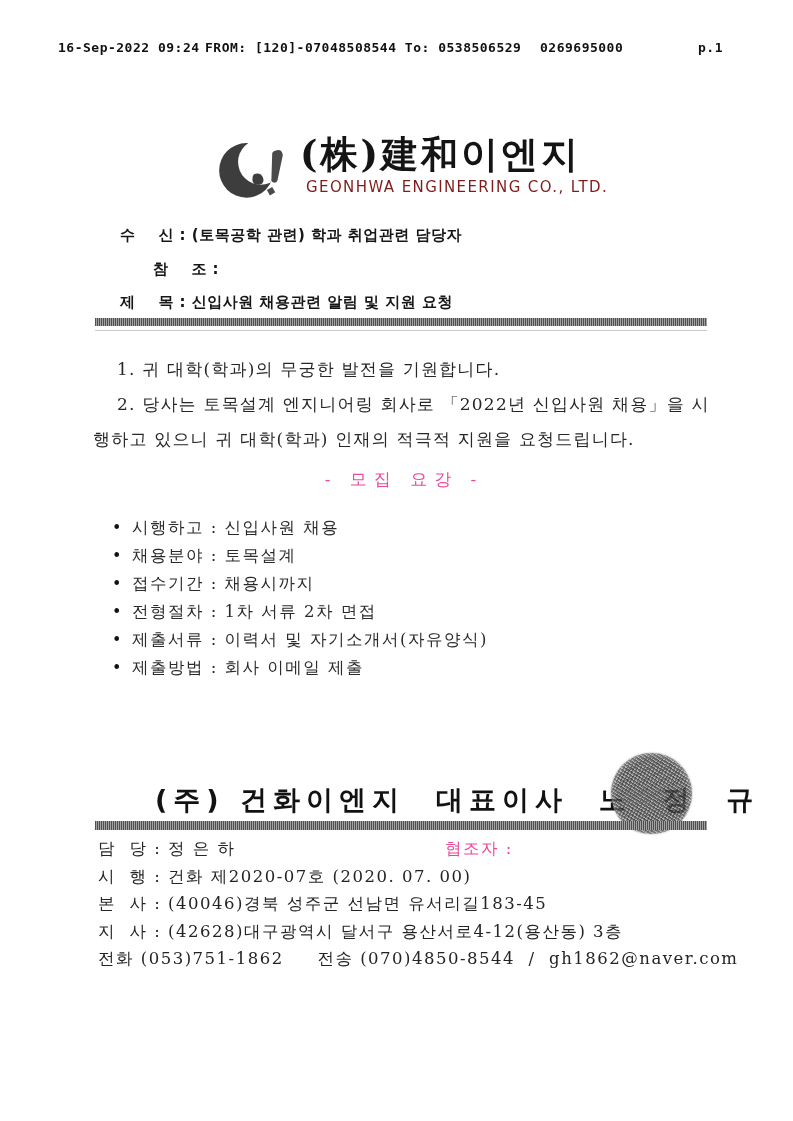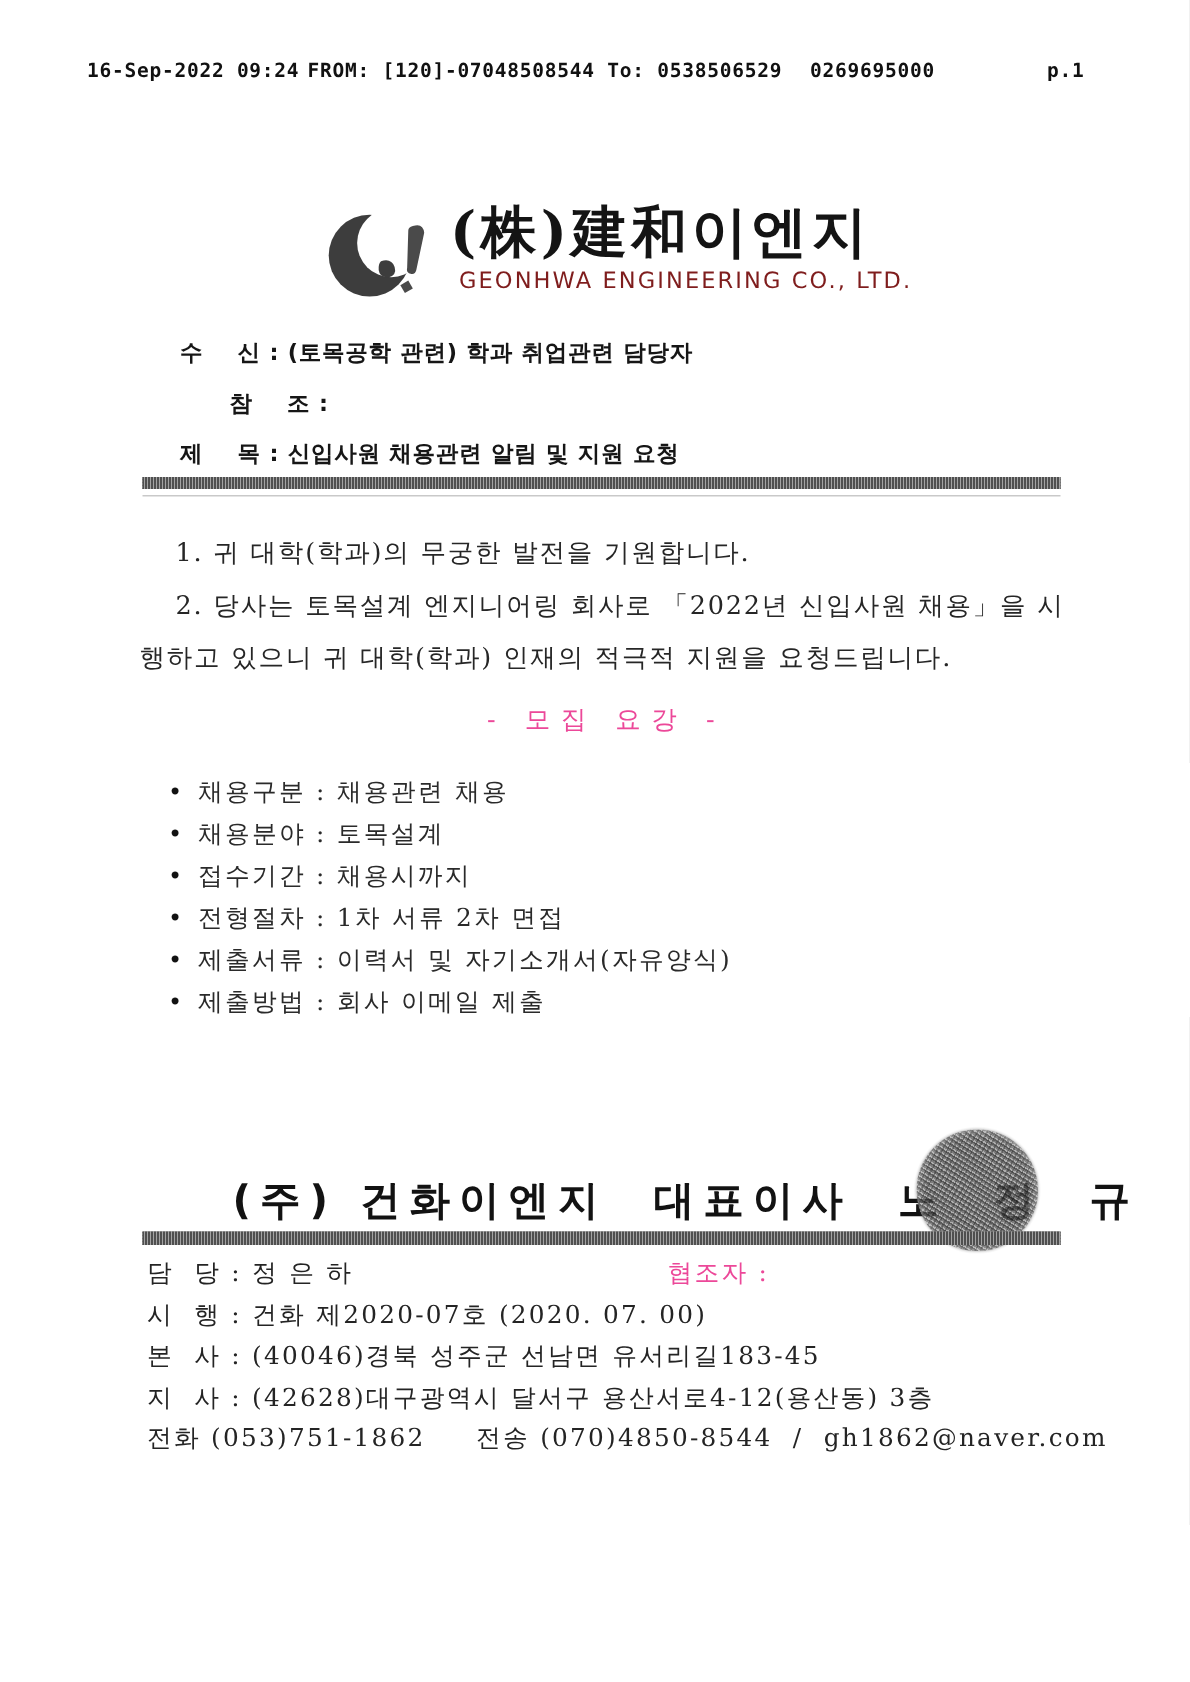--- a/index.html
+++ b/index.html
@@ -142,21 +142,21 @@
   <div id="bar-top-thin" class="abs"></div>
 
   <div id="body-text" class="abs">
     <p>1. 귀 대학(학과)의 무궁한 발전을 기원합니다.</p>
     <p>2. 당사는 토목설계 엔지니어링 회사로 「2022년 신입사원 채용」을 시행하고 있으니 귀 대학(학과) 인재의 적극적 지원을 요청드립니다.</p>
   </div>
 
   <div id="section-title" class="abs">- 모집 요강 -</div>
 
   <div id="recruit-list" class="abs">
-    <div class="li">채용구분 : 채용관련 채용</div>
+    <div class="li">시행하고 : 신입사원 채용</div>
     <div class="li">채용분야 : 토목설계</div>
     <div class="li">접수기간 : 채용시까지</div>
     <div class="li">전형절차 : 1차 서류 2차 면접</div>
     <div class="li">제출서류 : 이력서 및 자기소개서(자유양식)</div>
     <div class="li">제출방법 : 회사 이메일 제출</div>
   </div>
 
   <div id="signature" class="abs">(주) 건화이엔지  대표이사  노  정  규</div>
   <div id="stamp" class="abs"></div>
 

